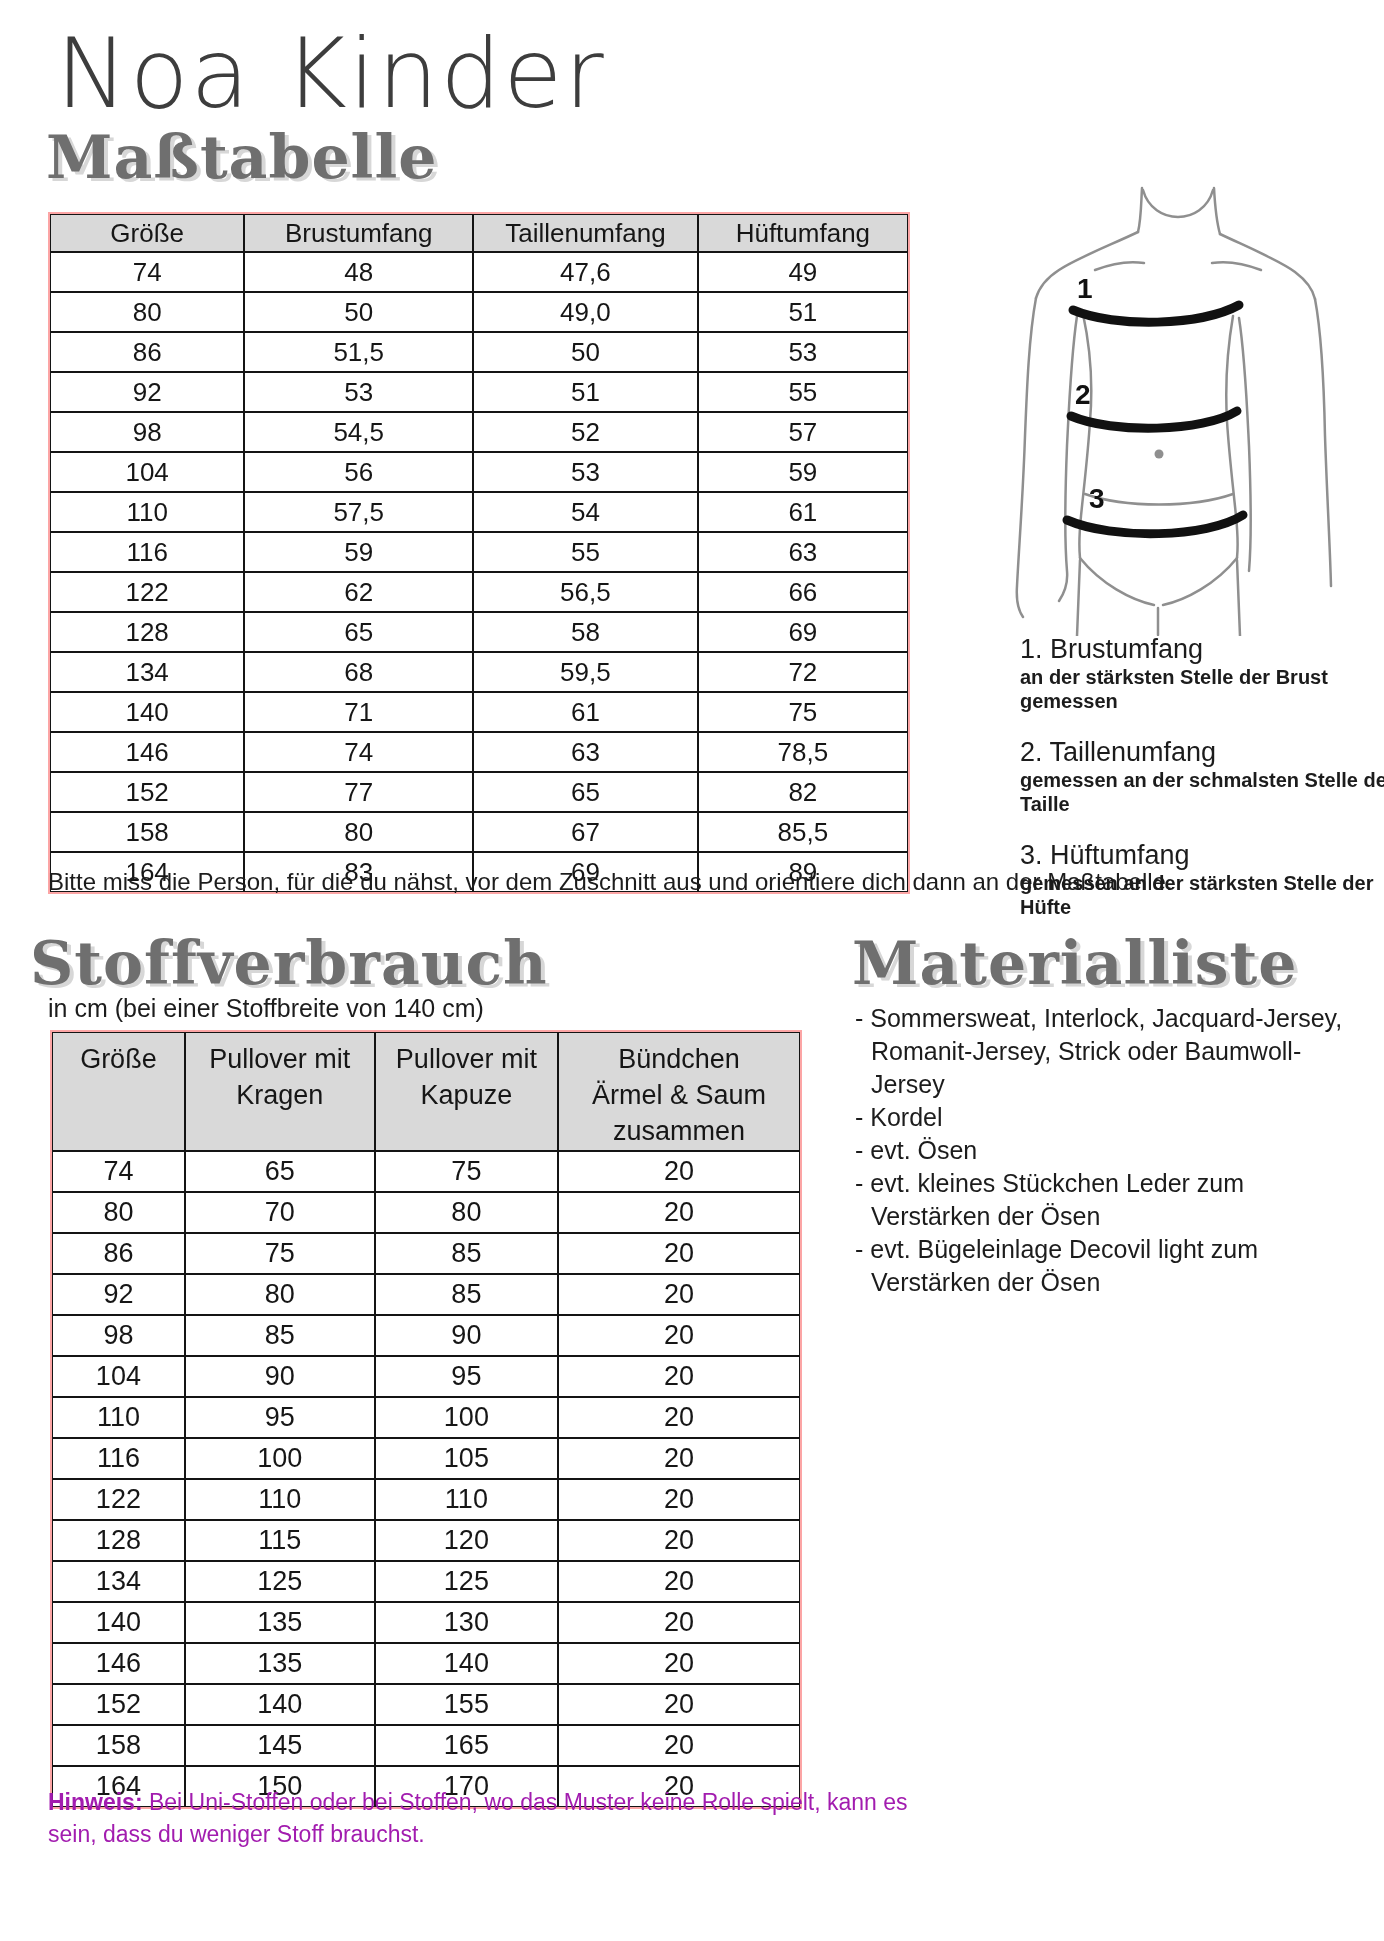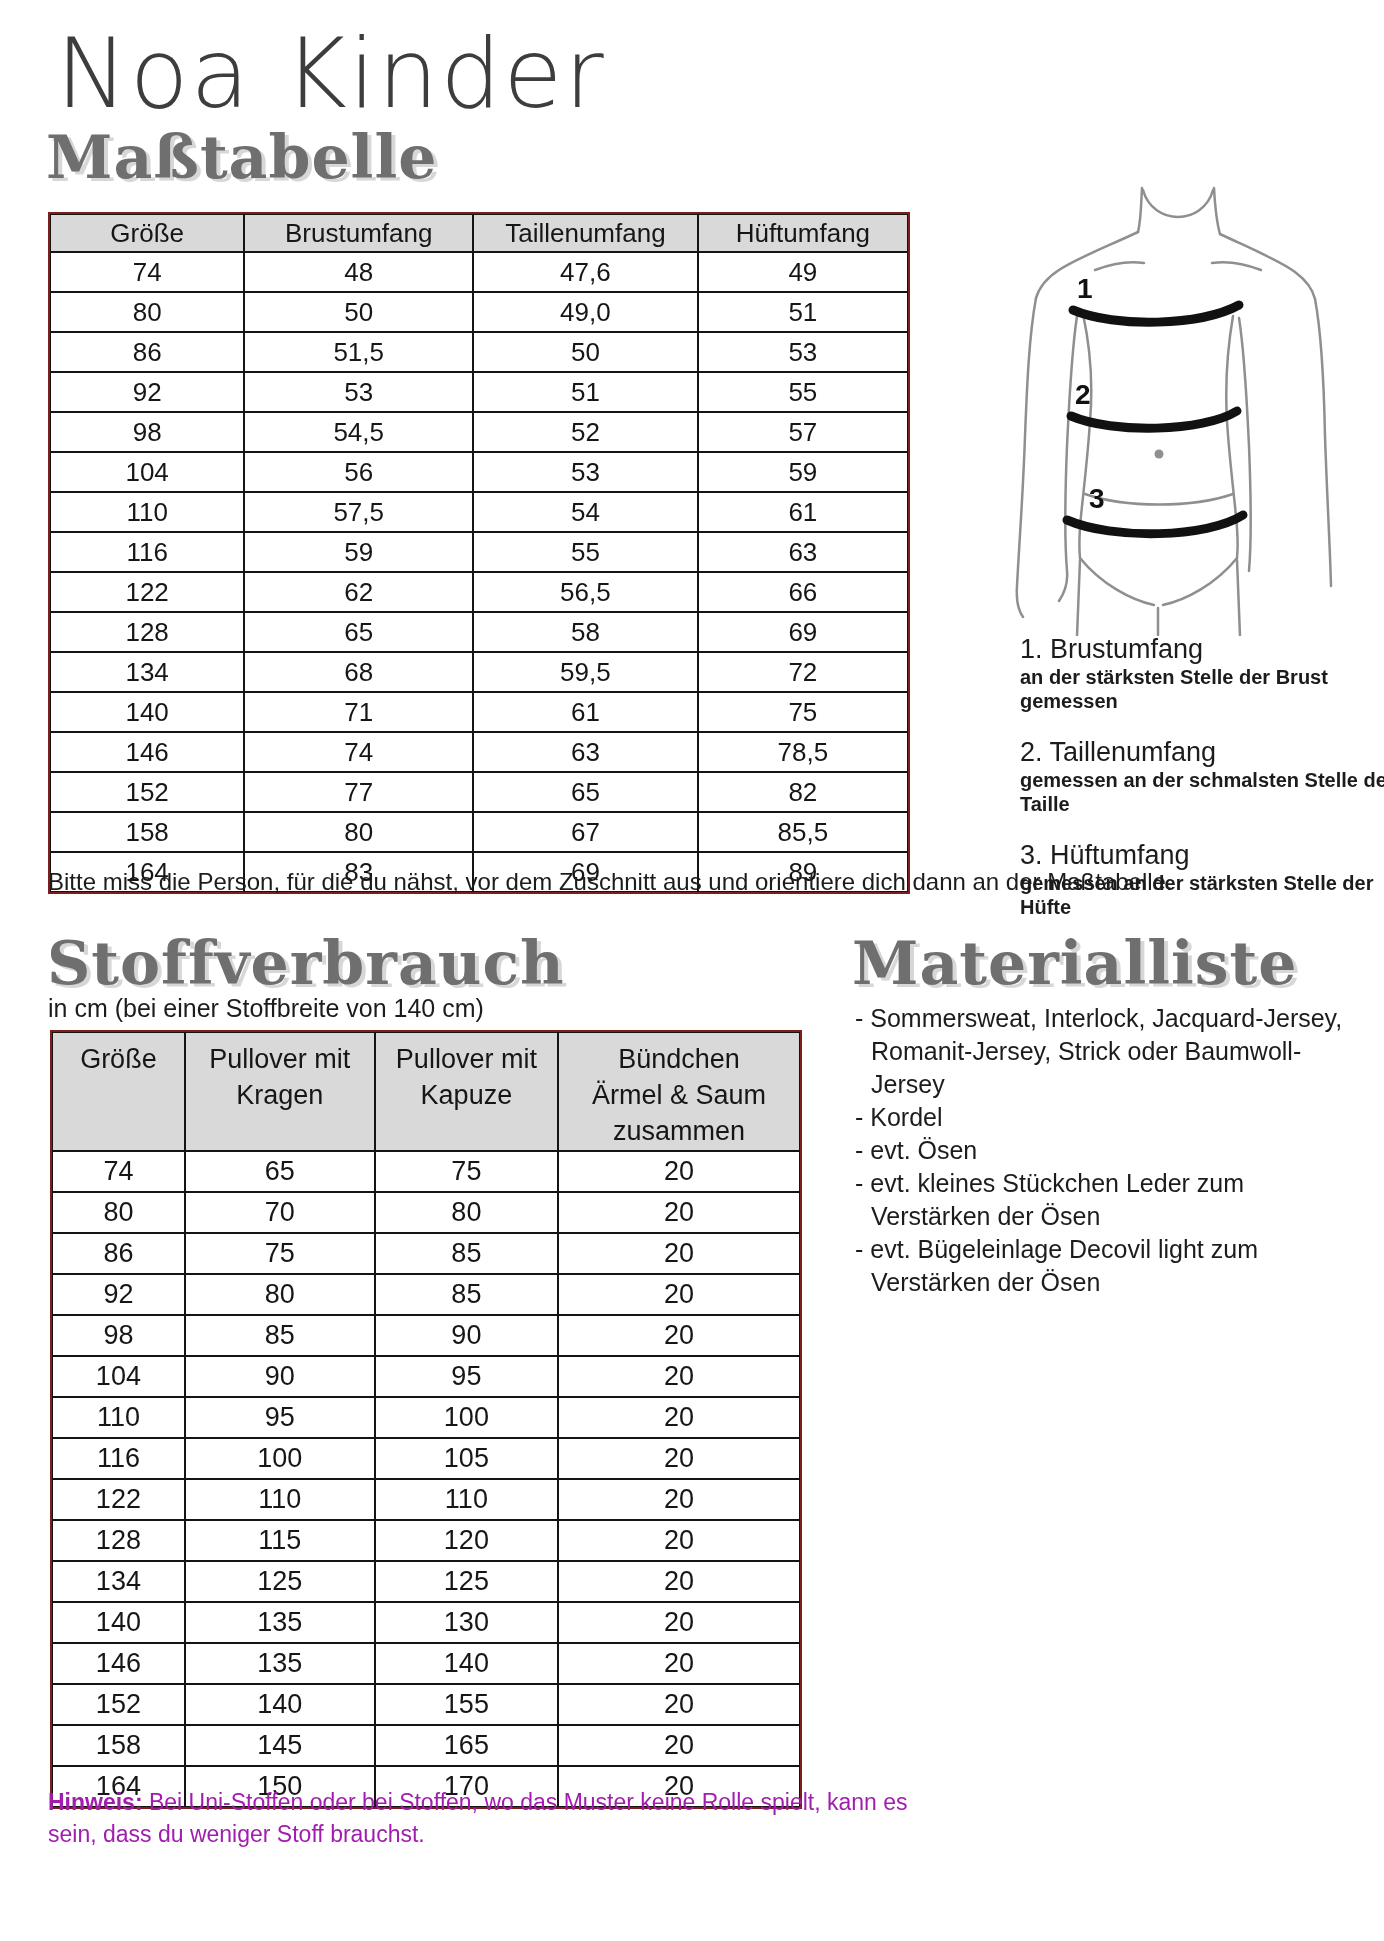--- a/index.html
+++ b/index.html
@@ -13,26 +13,26 @@
     font-family:"DejaVu Sans", sans-serif; font-weight:200;
     font-size:96px; letter-spacing:2px; color:#3d3d3d; font-stretch:condensed;
   }
   .ghost-heading {
     position:absolute; margin:0;
     font-family:"DejaVu Serif", serif; font-weight:bold;
     font-size:60px; letter-spacing:1px; color:#6f6f6f;
     text-shadow:4px 3px 0 #d7d7d7;
   }
   .h-mass   { left:46px;  top:122px; }
-  .h-stoff  { left:47px;  top:928px; }
+  .h-stoff  { left:30px;  top:928px; }
   .h-material { left:852px; top:928px; }
   
   .grid-table {
     border-collapse:separate; border-spacing:0; table-layout:fixed;
-    border:2px solid #7f1d1d; background:#fff;
+    border:2px solid #fca5a5; background:#fff;
   }
   .grid-table th, .grid-table td {
     border:1px solid #141414; text-align:center; font-weight:normal;
     overflow:hidden; white-space:pre-line; color:#161616;
   }
   .grid-table th { background:#d9d9d9; }
   .table1 { position:absolute; left:48px; top:212px; width:862px; }
   .table1 th { height:34px; font-size:26px; vertical-align:middle; }
   .table1 td { height:36px; font-size:26px; vertical-align:middle; }
   .table1 th:nth-child(1), .table1 td:nth-child(1) { width:22.6%; }

